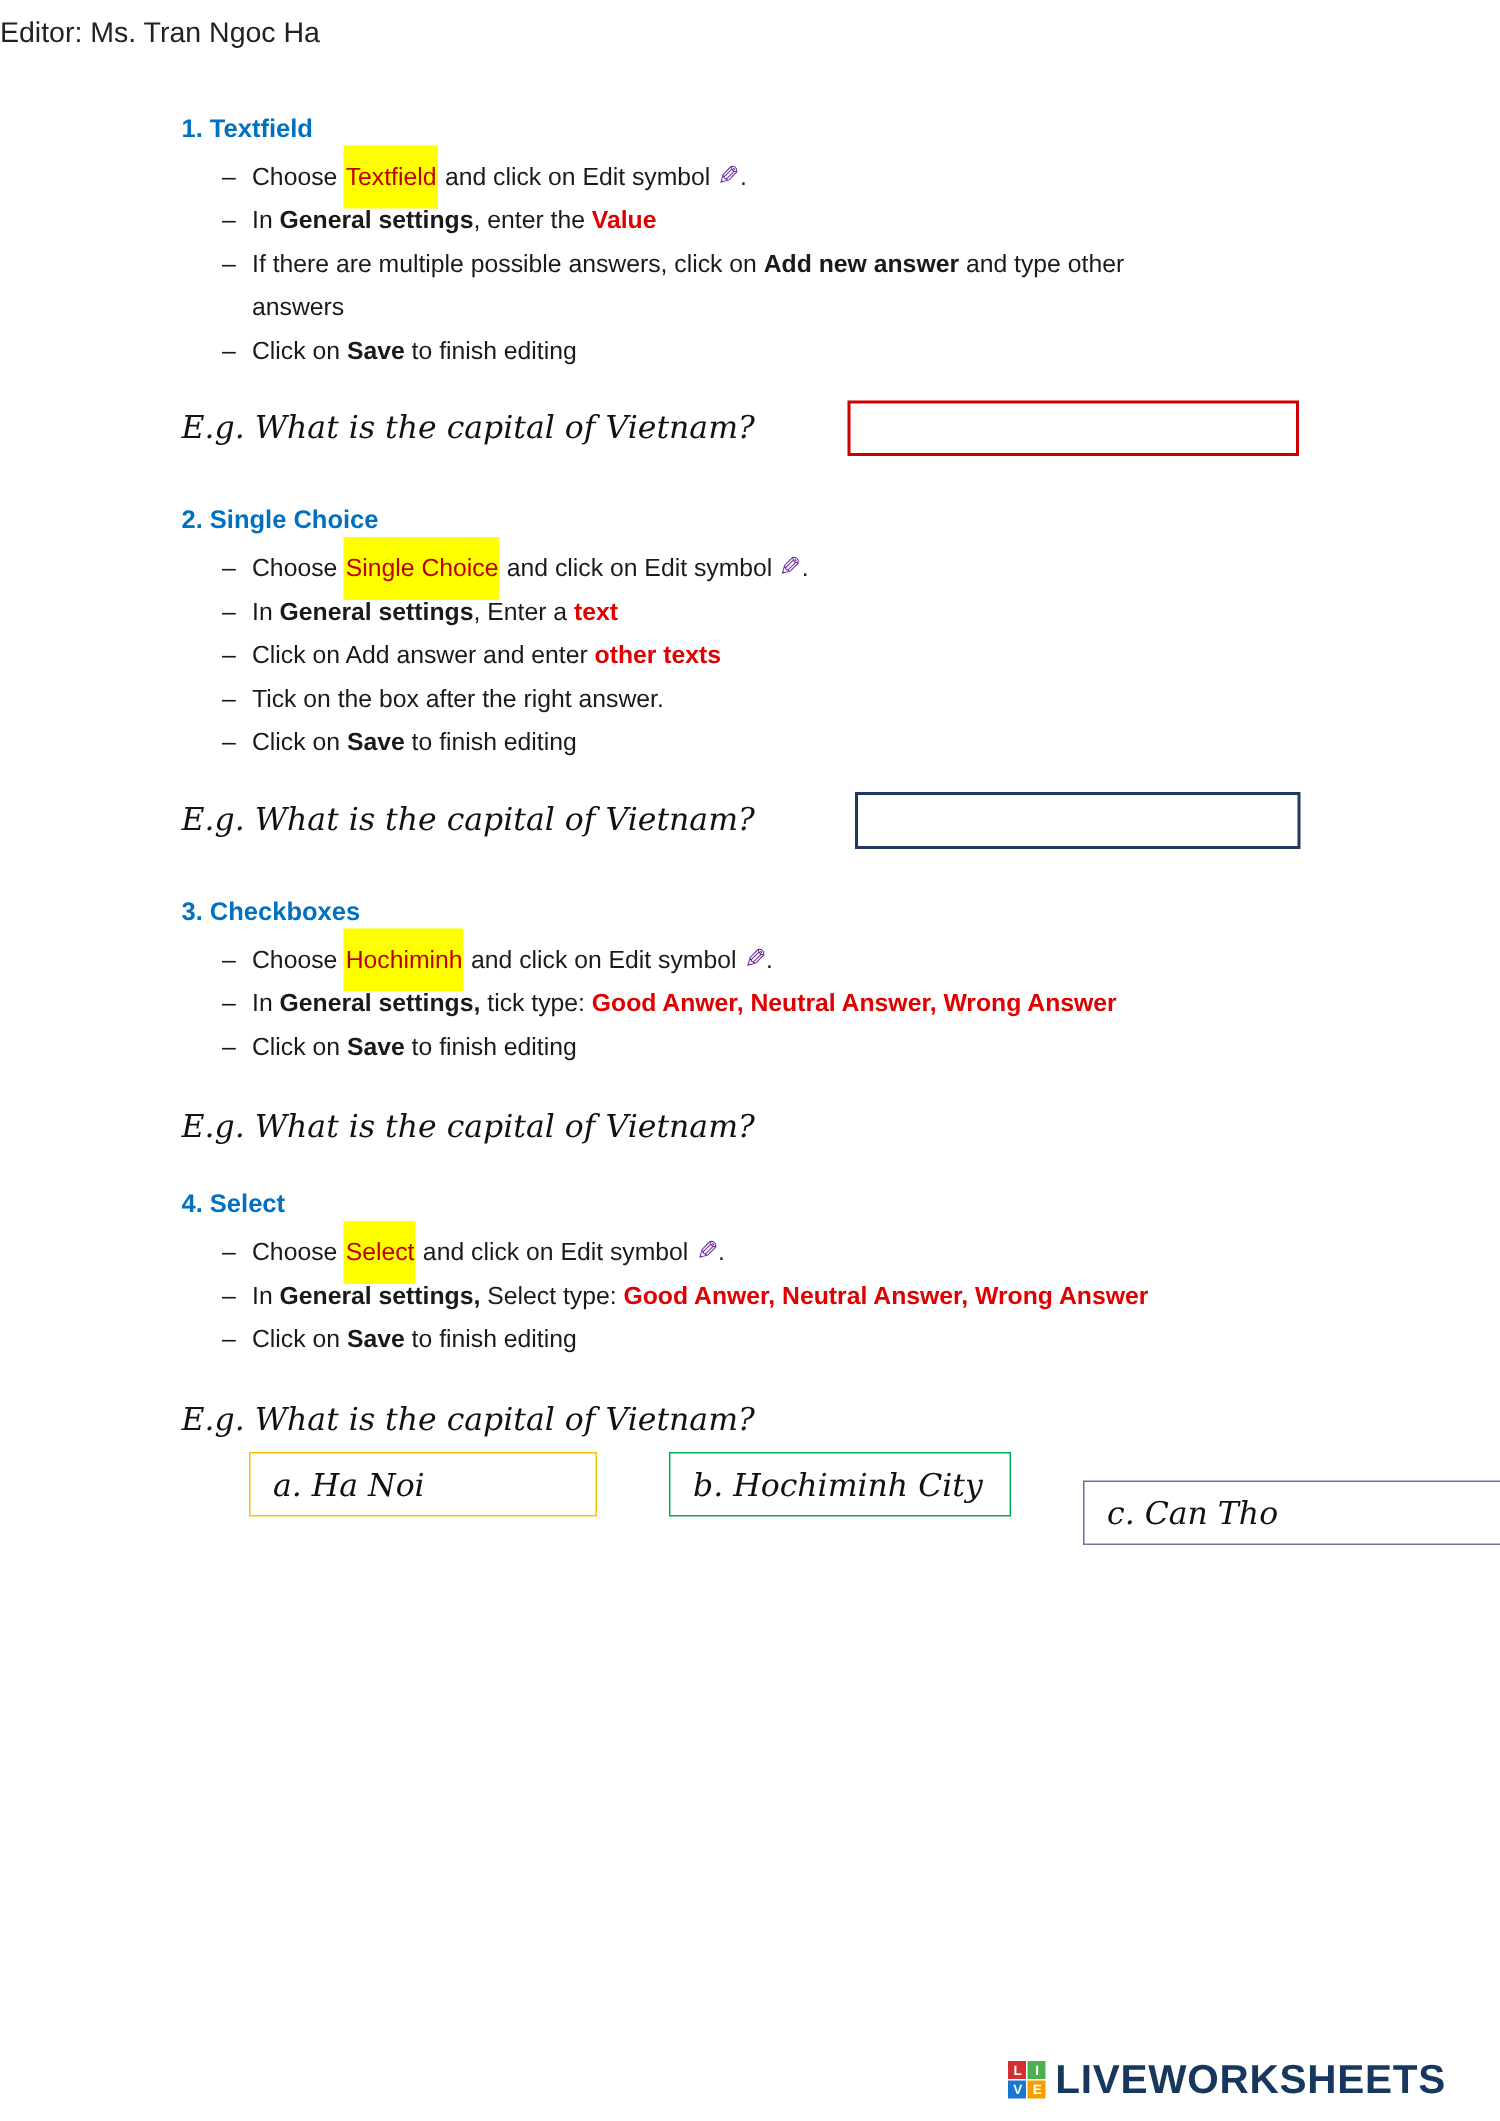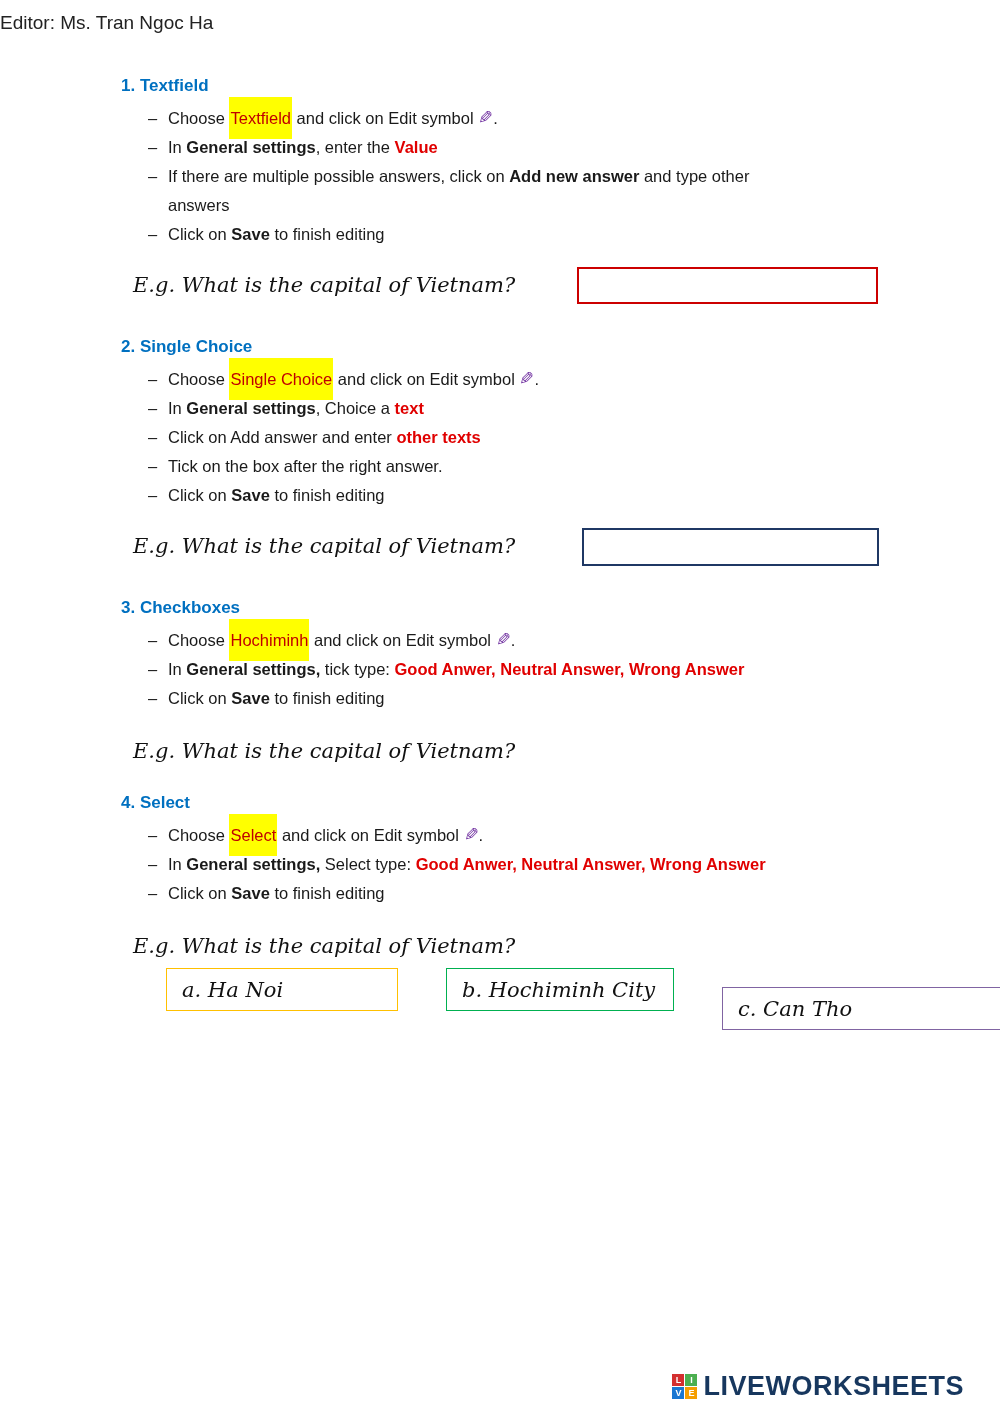--- a/index.html
+++ b/index.html
@@ -20,21 +20,21 @@
   .dash { position:absolute; left:27px; top:0; }
   .wrap-narrow { max-width:687px; }
 
   .b  { font-weight:700; }
   .rb { color:#e00000; font-weight:700; }
   .hl { background:#ffff00; color:#c00000; padding:12px 1px; }
   .pencil { display:inline-block; transform:scaleX(-1); font-size:18px; line-height:1; }
 
   .script { font-family:"DejaVu Serif","Liberation Serif",serif; font-style:italic; font-size:21px; color:#111; }
 
-  .example-row { position:relative; margin-top:24px; height:40px;margin-left:12px; }
+  .example-row { position:relative; margin-top:24px; height:40px; }
   .example-row.no-box { height:30px; margin-top:26px; }
   .answer-box {
     position:absolute; top:-6px; height:37px; border:2px solid #333;
     background:#fff; font:inherit; padding:0 8px;
   }
   .ab-1 { left:444px; width:301px; }
   .ab-2 { left:449px; width:297px; height:38px; }
 
   .choice-row { display:flex; align-items:center; margin-left:27px; margin-top:20px; gap:34px; height:30px; }
   .choice { display:flex; align-items:center; }
@@ -71,21 +71,21 @@
       <div class="example-row">
         <span class="script">E.g. What is the capital of Vietnam?</span>
         <input class="answer-box ab-1" value="" style="border-color: rgb(204, 0, 0);">
       </div>
     </section>
 
     <section>
       <h2 class="section-heading" style="color: rgb(0, 112, 192);">2. Single Choice</h2>
       <div class="bullets">
         <div class="bullet"><span class="dash">–</span><span>Choose </span><span class="hl">Single Choice</span><span> and click on Edit symbol </span><span class="pencil" style="color: rgb(112, 48, 160);">✎</span><span>.</span></div>
-        <div class="bullet"><span class="dash">–</span><span>In </span><span class="b">General settings</span><span>, Choice a </span><span class="rb">text</span></div>
+        <div class="bullet"><span class="dash">–</span><span>In </span><span class="b">General settings</span><span>, Enter a </span><span class="rb">text</span></div>
         <div class="bullet"><span class="dash">–</span><span>Click on Add answer and enter </span><span class="rb">other texts</span></div>
         <div class="bullet"><span class="dash">–</span><span>Tick on the box after the right answer.</span></div>
         <div class="bullet"><span class="dash">–</span><span>Click on </span><span class="b">Save</span><span> to finish editing</span></div>
       </div>
       <div class="example-row">
         <span class="script">E.g. What is the capital of Vietnam?</span>
         <input class="answer-box ab-2" value="" style="border-color: rgb(31, 56, 100);">
       </div>
     </section>
 

